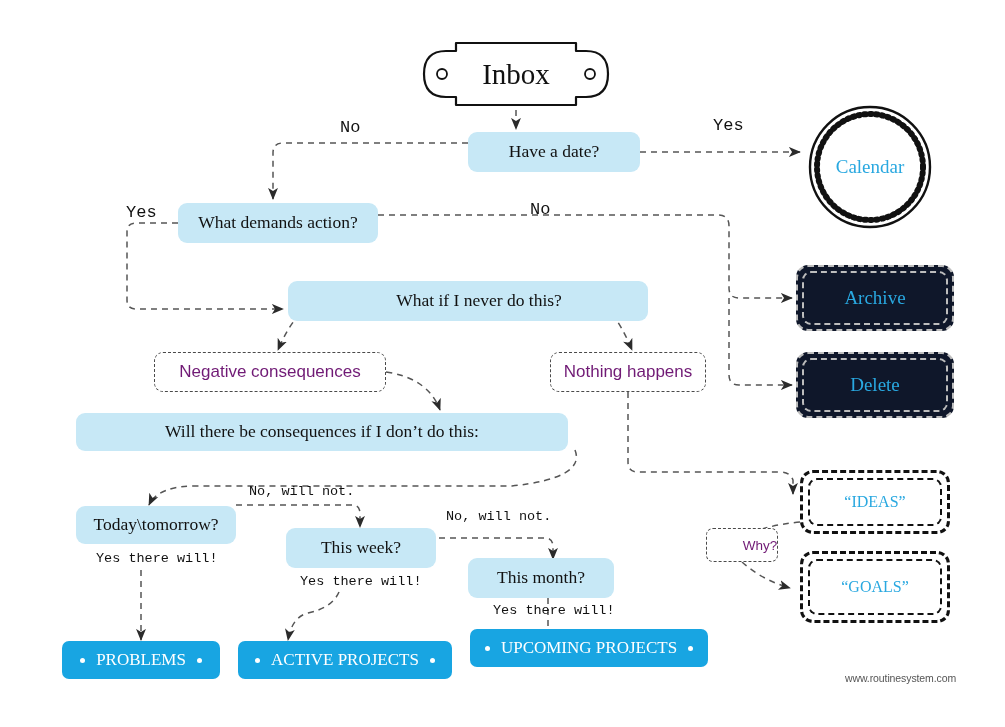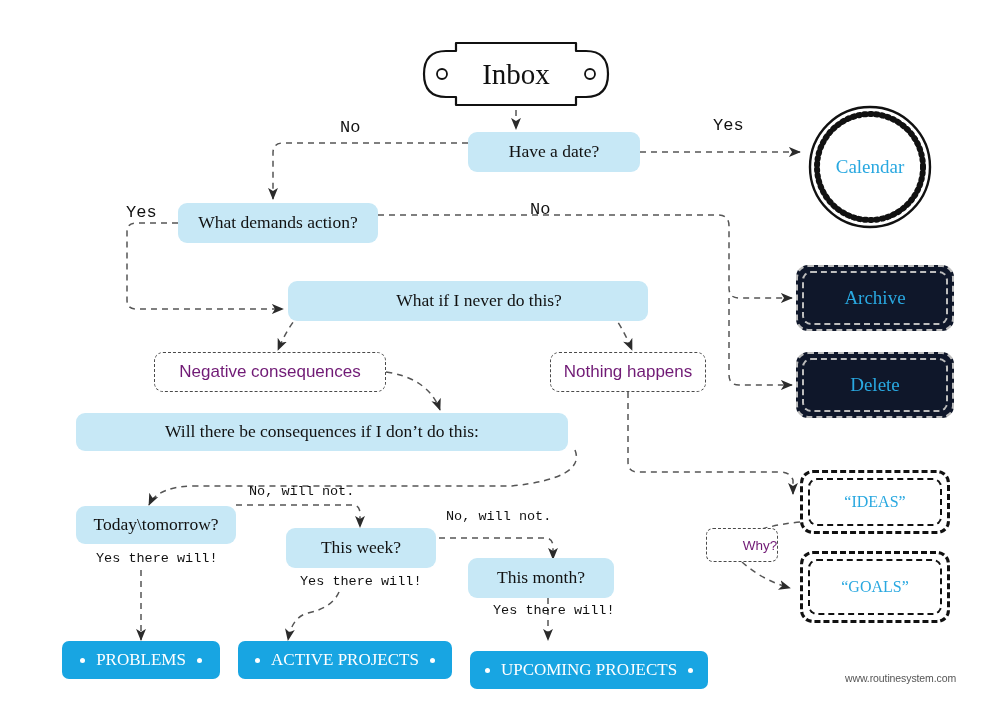--- a/index.html
+++ b/index.html
@@ -172,21 +172,21 @@
     <span>PROBLEMS</span>
     <span class="dot"></span>
   </div>
 
   <div class="node bluebar" style="left:238px;top:641px;width:214px;height:38px;">
     <span class="dot"></span>
     <span>ACTIVE PROJECTS</span>
     <span class="dot"></span>
   </div>
 
-  <div class="node bluebar" style="left:470px;top:651px;width:238px;height:38px;">
+  <div class="node bluebar" style="left:470px;top:629px;width:238px;height:38px;">
     <span class="dot"></span>
     <span>UPCOMING PROJECTS</span>
     <span class="dot"></span>
   </div>
 
   <div class="elabel" style="left:340px;top:118px;">No</div>
   <div class="elabel" style="left:713px;top:116px;">Yes</div>
   <div class="elabel" style="left:126px;top:203px;">Yes</div>
   <div class="elabel" style="left:530px;top:200px;">No</div>
 

